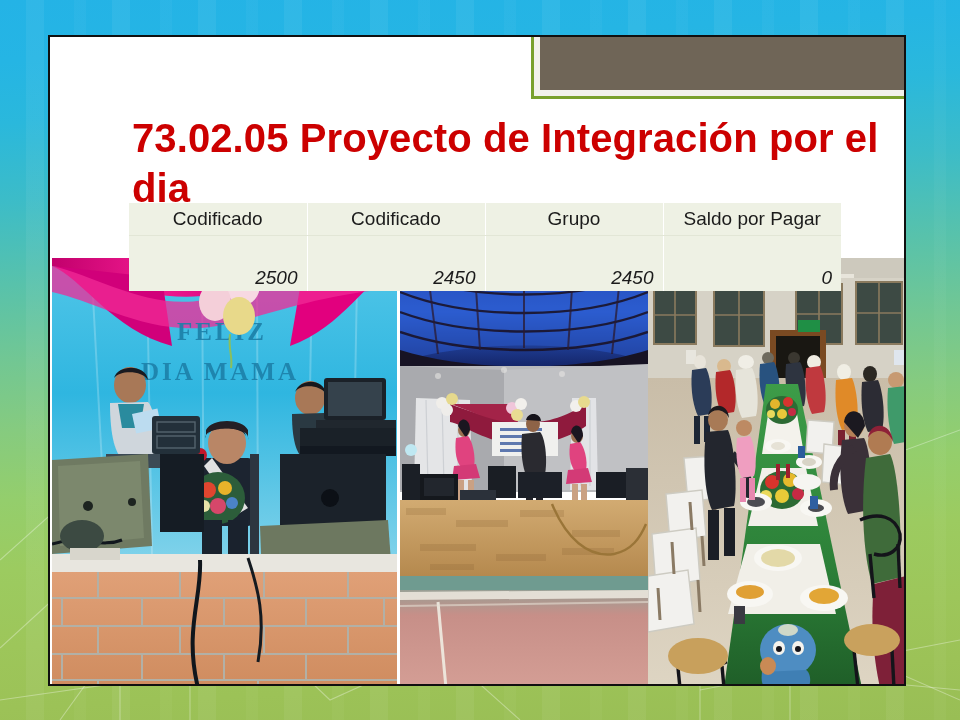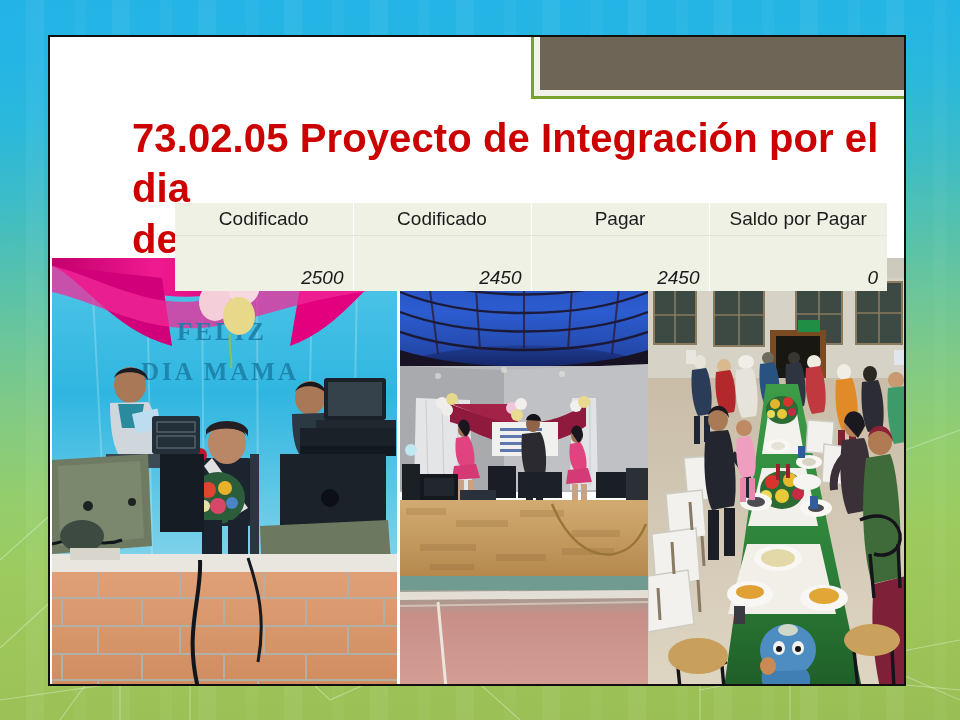--- a/index.html
+++ b/index.html
@@ -73,21 +73,20 @@
   }
 
   
   #budget-table {
     position: absolute;
     left: 79px; top: 166px;
     width: 712px;
     border-collapse: collapse;
     table-layout: fixed;
     background: #eef1e4;
-    margin-left: 46px;
   }
   #budget-table th, #budget-table td {
     font-size: 19px;
     font-weight: 400;
     color: #1b1b1b;
     background: #eef1e4;
     border-right: 1px solid #ffffff;
     border-bottom: 1px solid #e2e6d6;
     height: 32px;
     padding: 0 9px;
@@ -657,21 +656,21 @@
   </div>
 
   <div id="slide-title">73.02.05 Proyecto de Integración por el dia
 de la Madre con el Grupo Vulnerable.</div>
 
   <table id="budget-table">
     <thead>
       <tr>
         <th>Codificado</th>
         <th>Codificado</th>
-        <th>Pagar</th>
+        <th>Grupo</th>
         <th>Saldo por Pagar</th>
       </tr>
     </thead>
     <tbody>
       <tr>
         <td>2500</td>
         <td>2450</td>
         <td>2450</td>
         <td>0</td>
       </tr>

